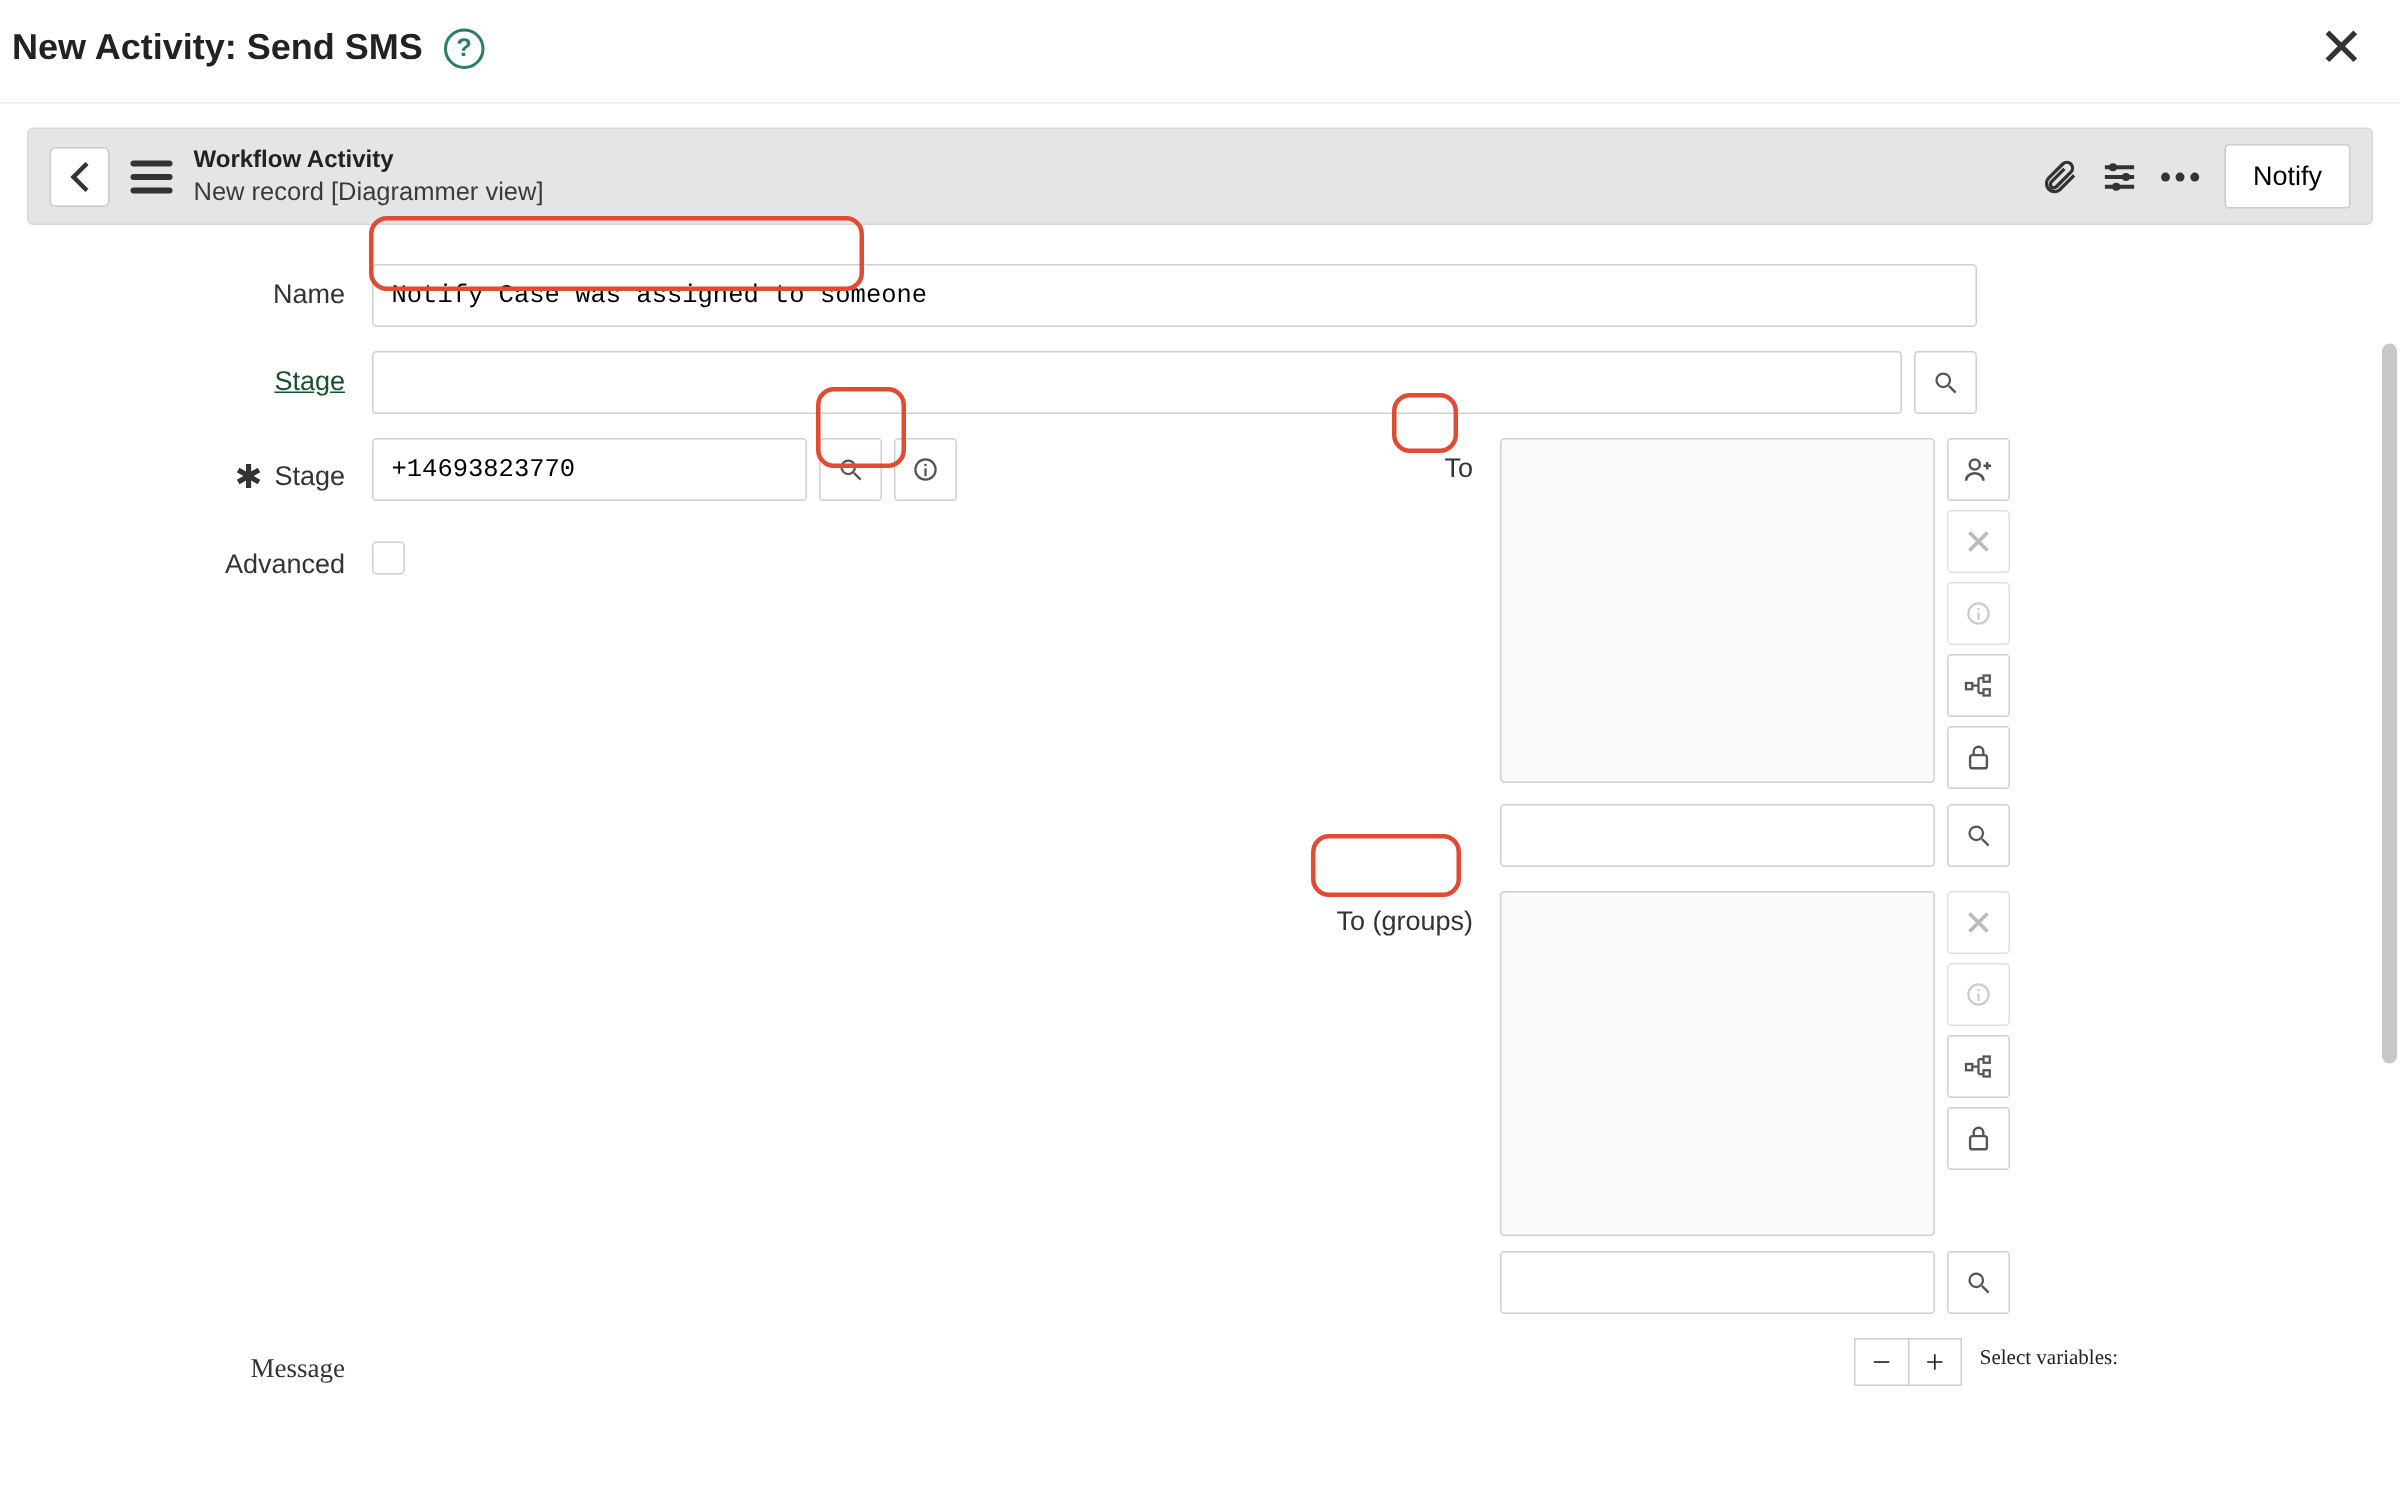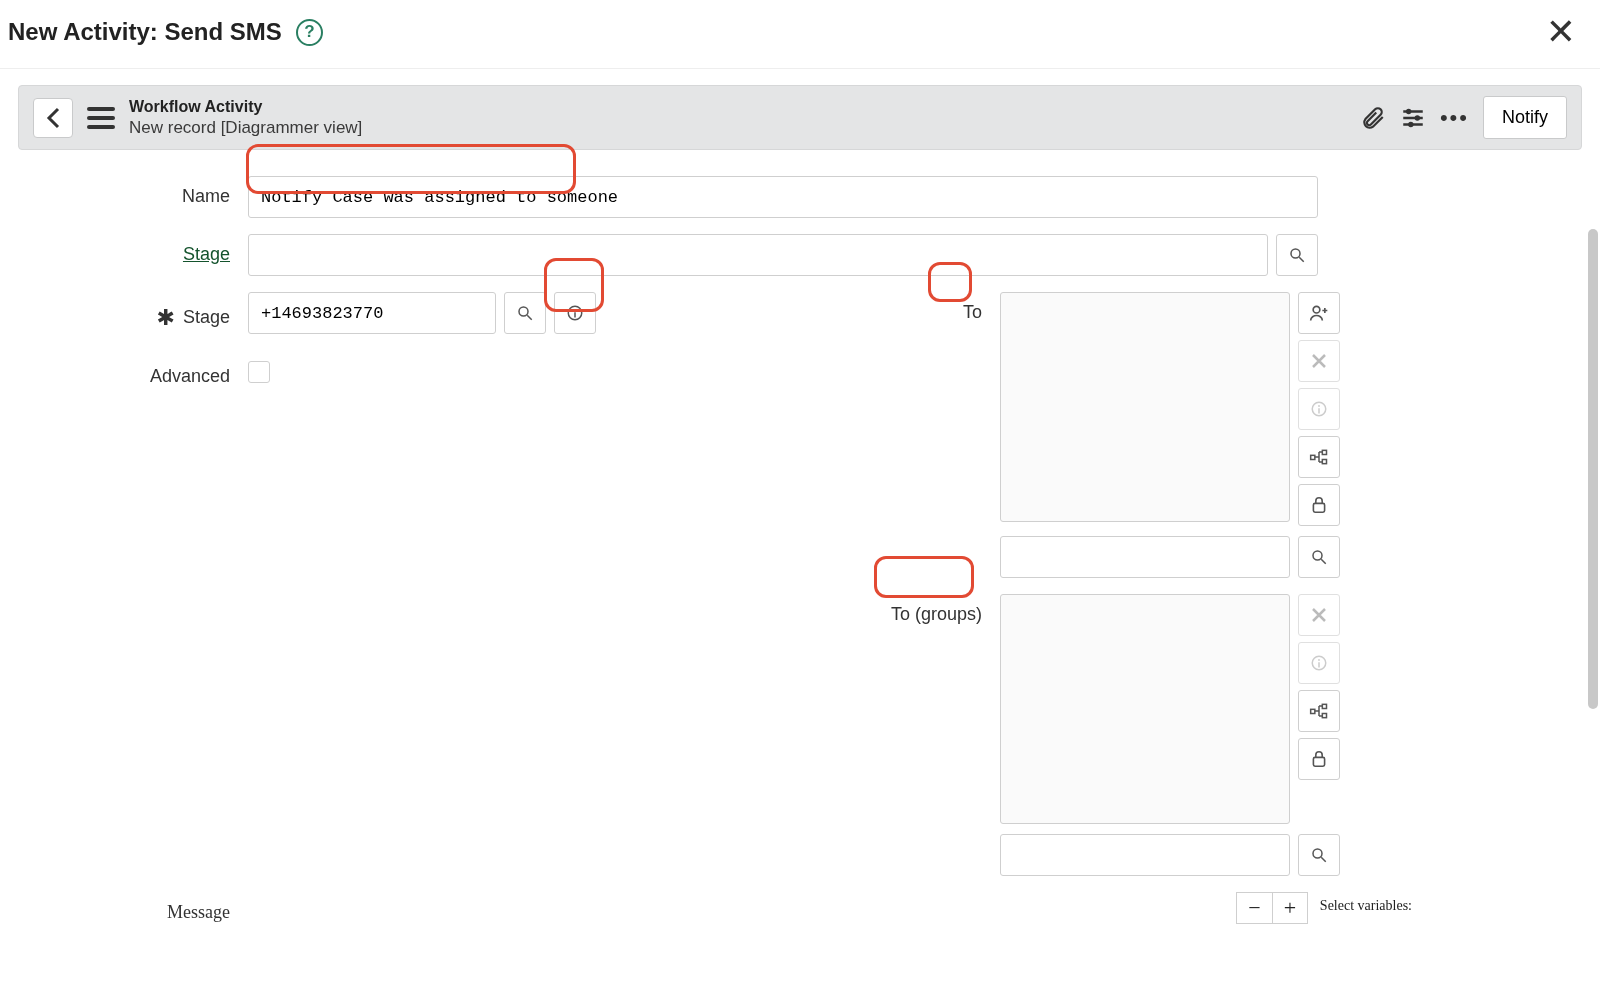--- a/index.html
+++ b/index.html
@@ -158,21 +158,21 @@
     </div>
 
     <div class="row">
 
       <div class="col-left" style="flex-direction:column;">
         <div style="display:flex;align-items:center;">
           <div class="lbl">
             <span class="req">✱</span>
             <span>Stage</span>
           </div>
-          <input class="inpt" style="width: 248px;" value="+14693823770">
+          <input class="inpt" style="width: 290px;" value="+14693823770">
           <div class="sq-btn" style="margin-left:8px;">
             <svg width="18" height="18" viewBox="0 0 24 24">
                 <circle cx="10" cy="10" r="6" fill="none" stroke="#555" stroke-width="2"></circle>
                 <line x1="15" y1="15" x2="21" y2="21" stroke="#555" stroke-width="2"></line>
               </svg>
           </div>
           <div class="sq-btn" style="margin-left:8px;">
             <svg width="18" height="18" viewBox="0 0 24 24">
                 <circle cx="12" cy="12" r="9" fill="none" stroke="#555" stroke-width="2"></circle>
                 <circle cx="12" cy="8" r="1.2" fill="#555"></circle>

